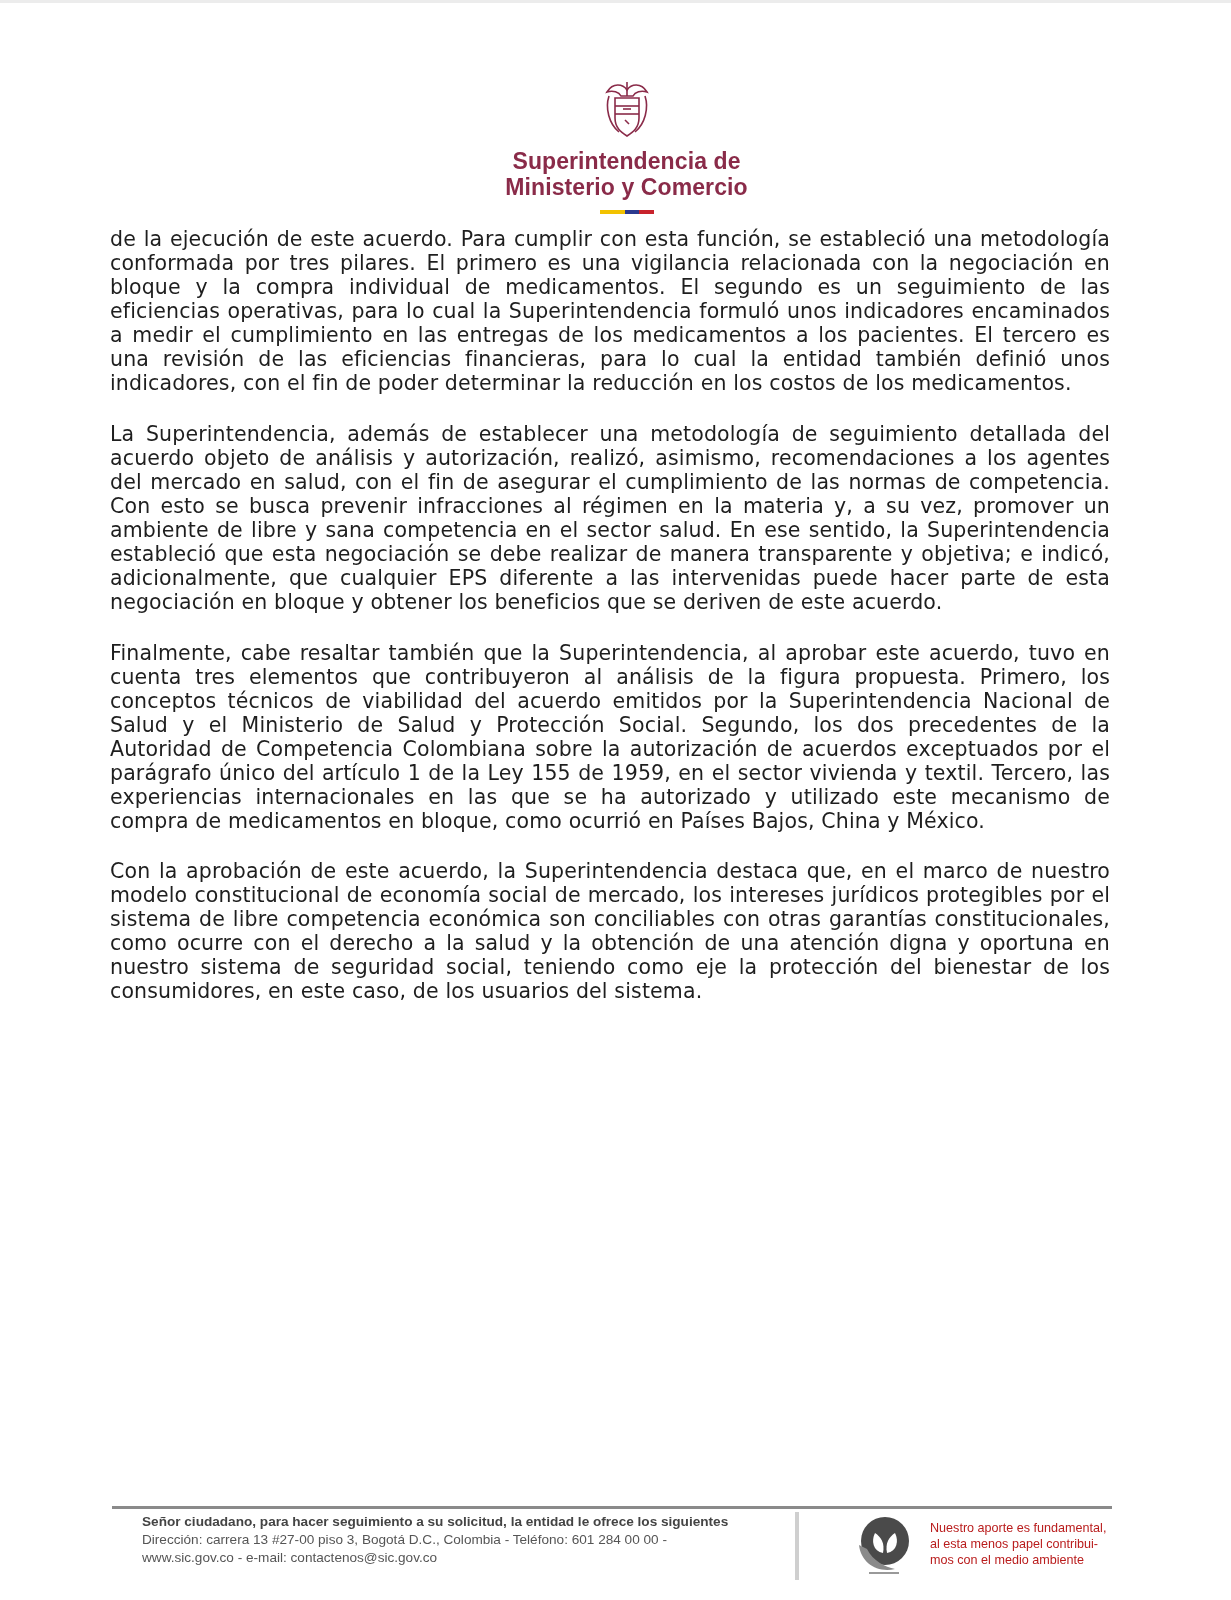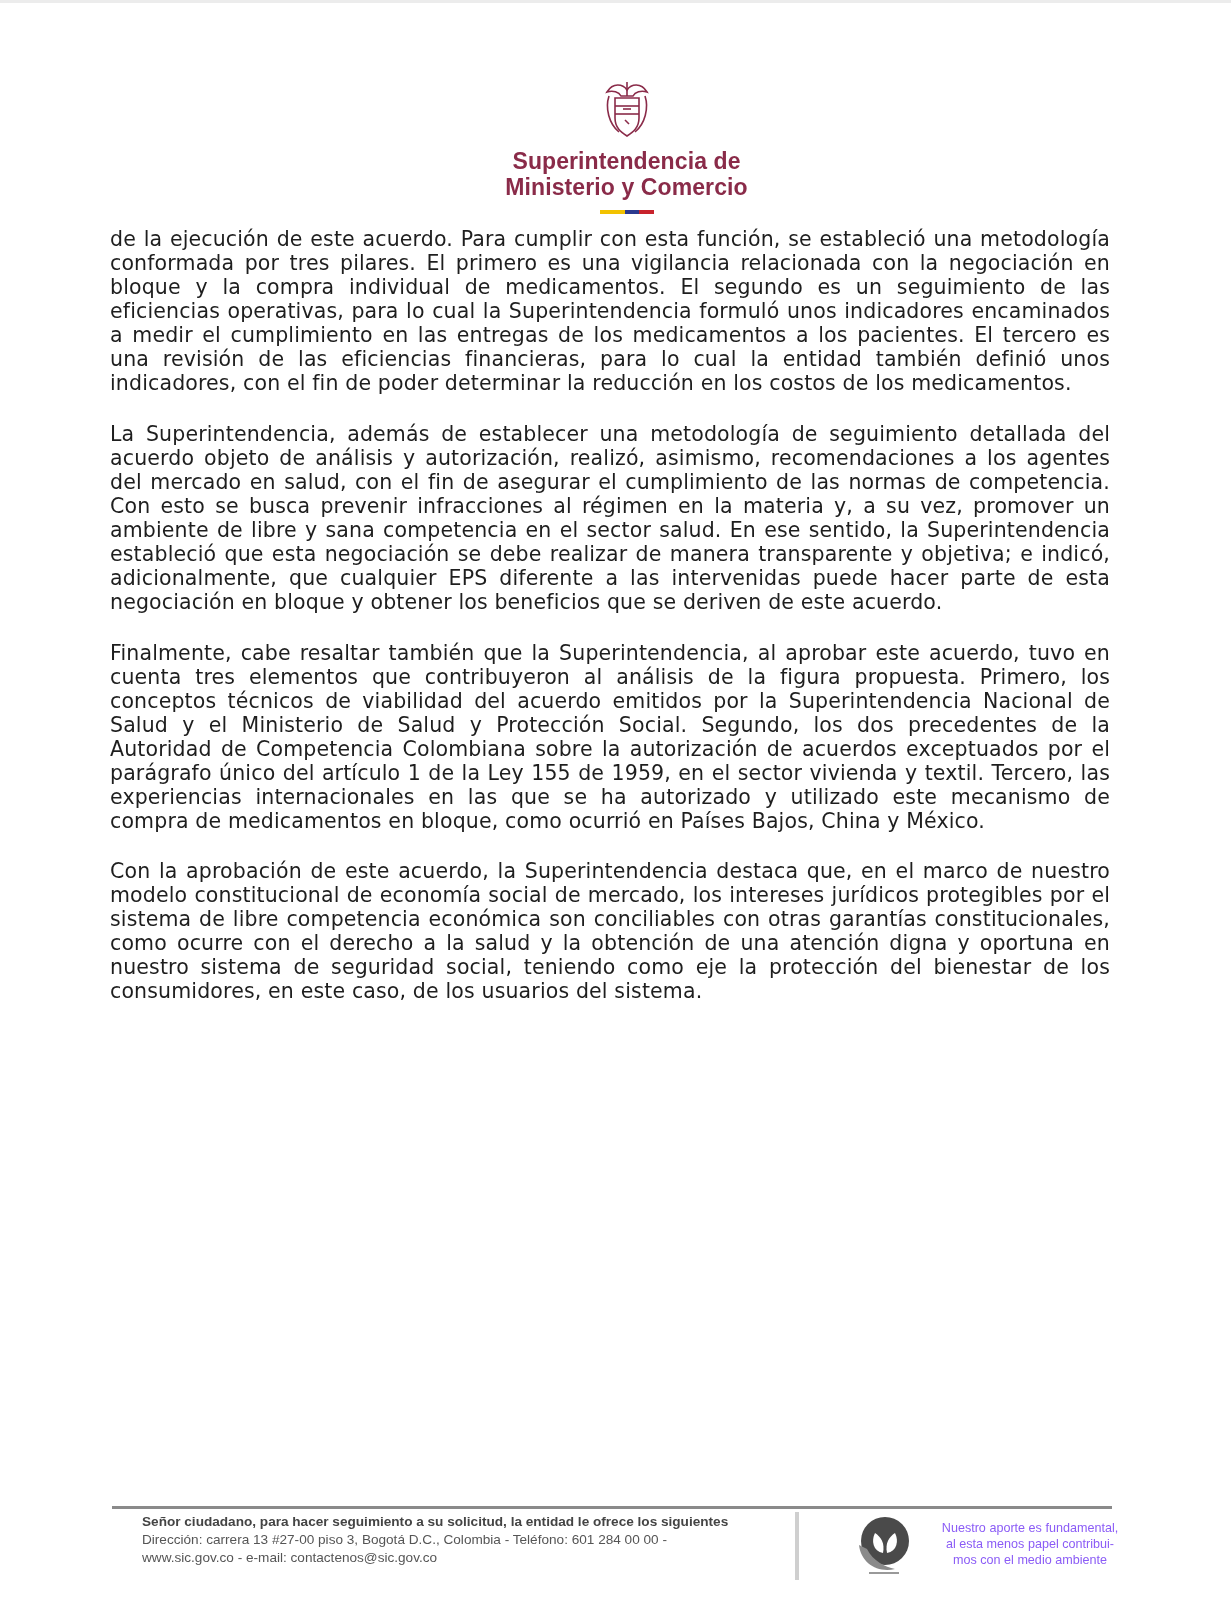--- a/index.html
+++ b/index.html
@@ -35,21 +35,21 @@
     .footer-rule { position: absolute; left: 112px; top: 1506px; width: 1000px; height: 3px; background: #8a8a8a; }
     .footer-left {
       position: absolute; left: 114px; top: 1513px; width: 640px;
       font-family: "Liberation Sans", sans-serif; font-size: 13.6px; line-height: 18px; color: #555; margin-left: 28px;
     }
     .footer-left b { color: #444; }
     .footer-divider { position: absolute; left: 795px; top: 1512px; width: 4px; height: 68px; background: #cfcfcf; }
     .eco-icon { position: absolute; left: 855px; top: 1515px; width: 56px; height: 62px; }
     .footer-right {
       position: absolute; left: 930px; top: 1520px; width: 200px;
-      font-family: "Liberation Sans", sans-serif; font-size: 12.6px; line-height: 16px; color: #8b5cf6; text-align: center;
+      font-family: "Liberation Sans", sans-serif; font-size: 12.6px; line-height: 16px; color: #b91c1c;
     }
   </style>
 </head>
 <body>
 
 <div class="page-shadow-top"></div>
 
 <header class="header">
   <svg class="crest" viewBox="0 0 56 62">
     <g fill="none" stroke="#8a2b49" stroke-width="1.6">

